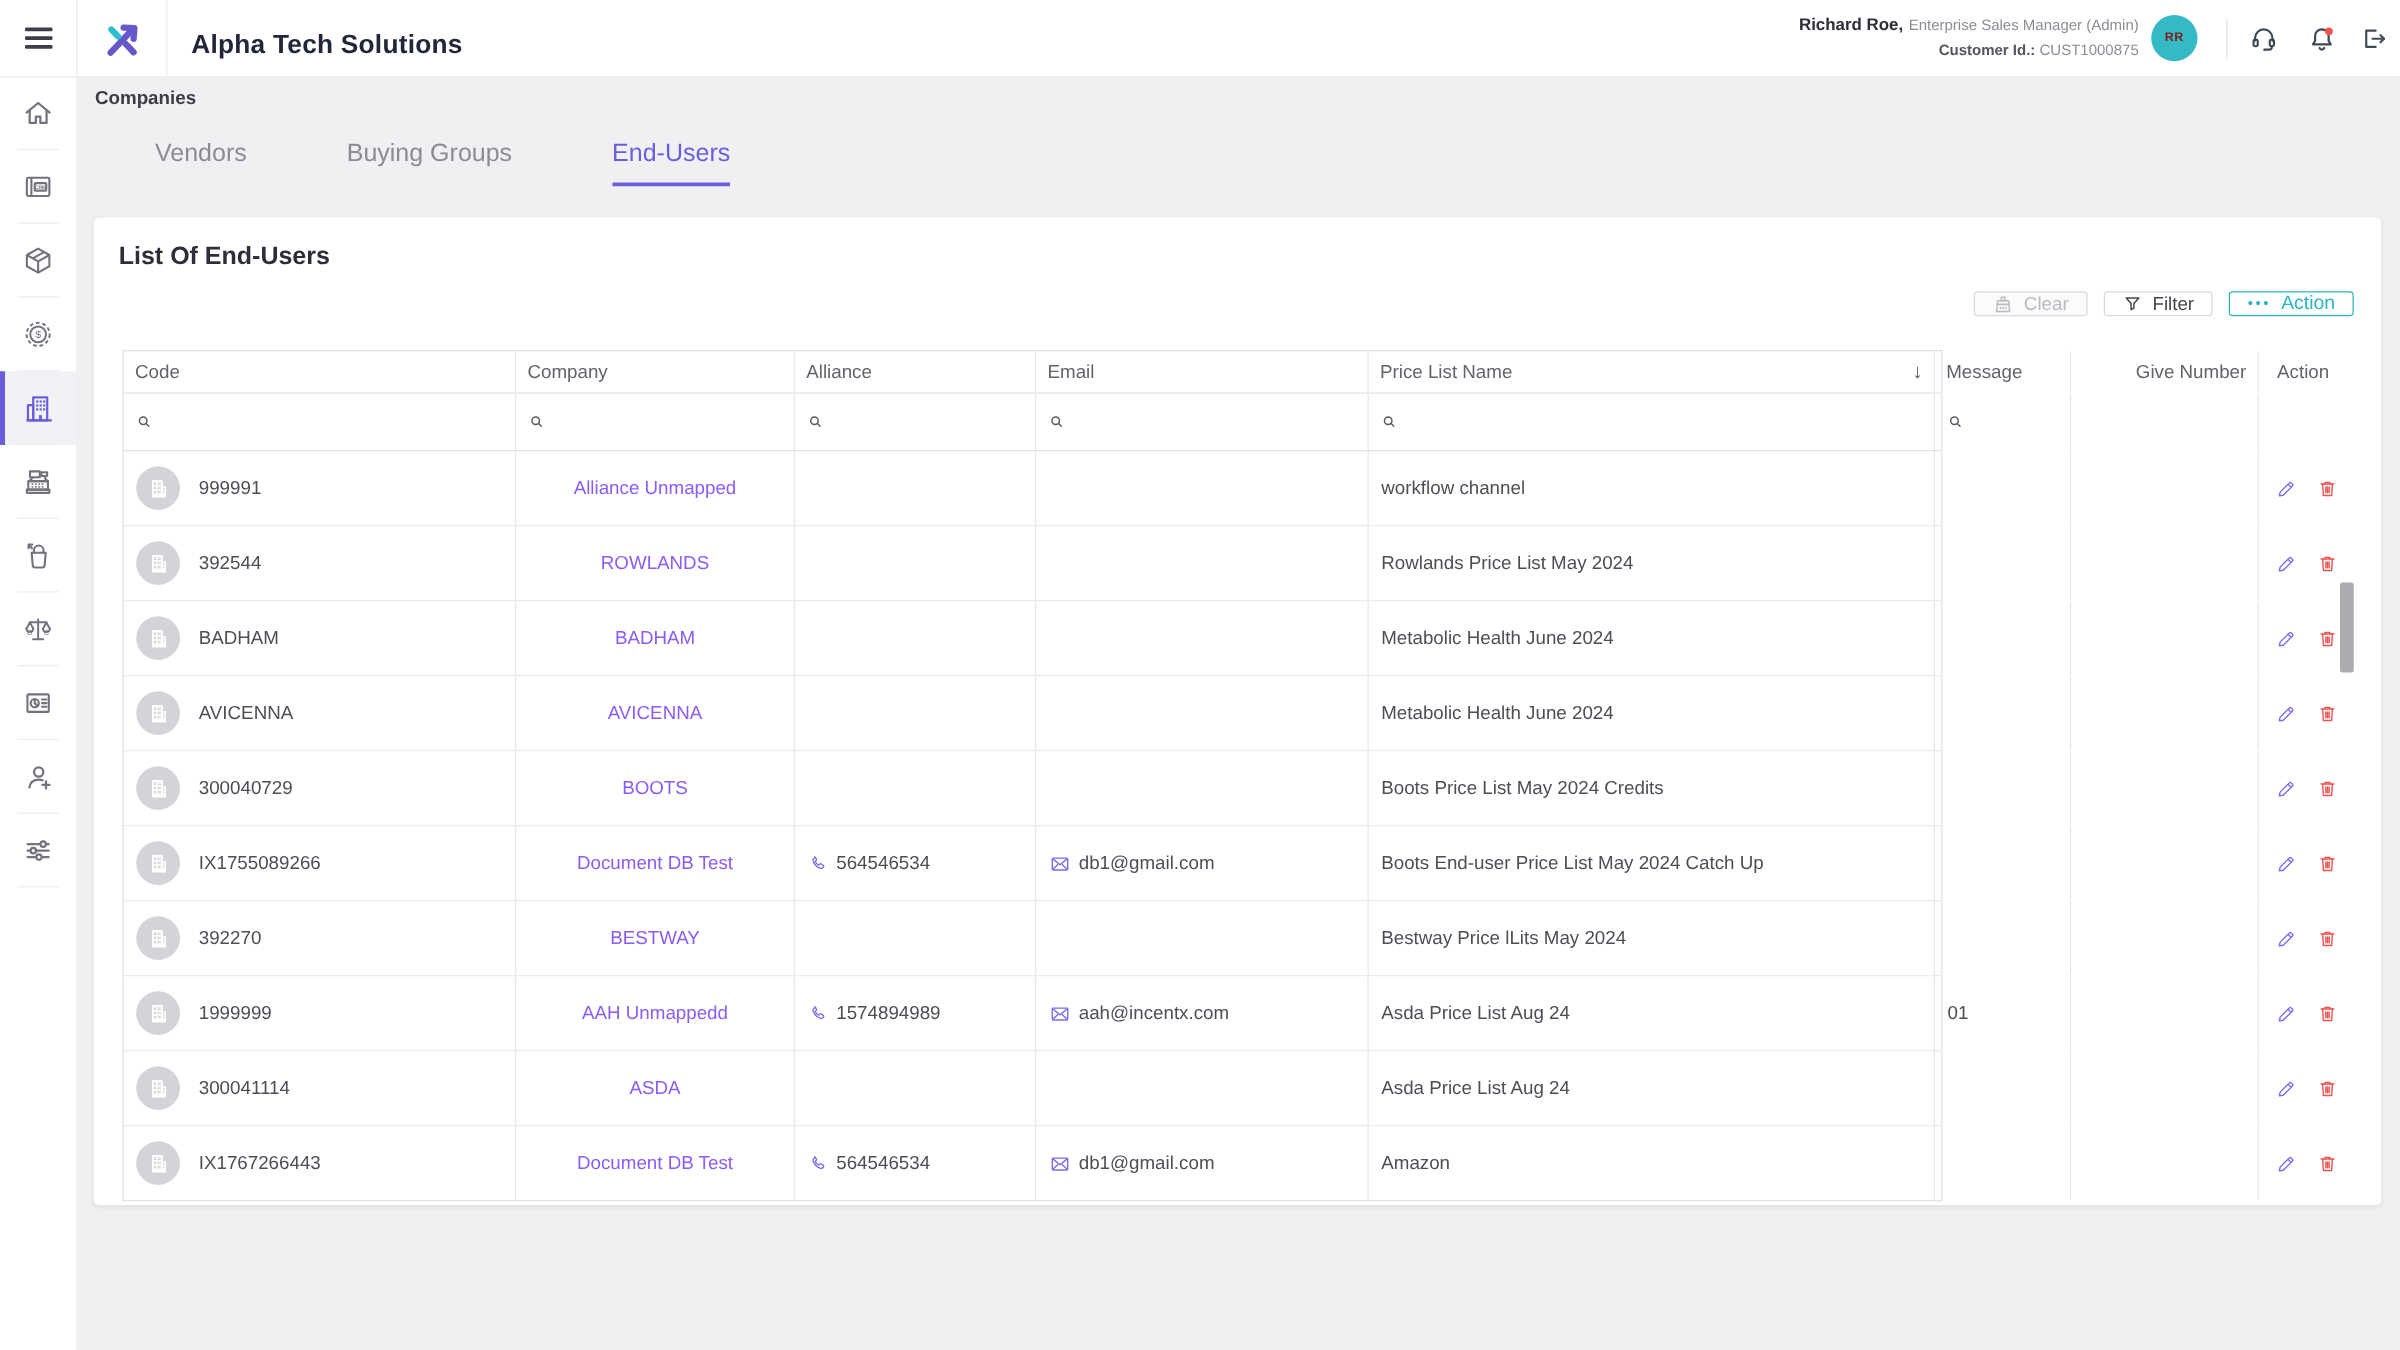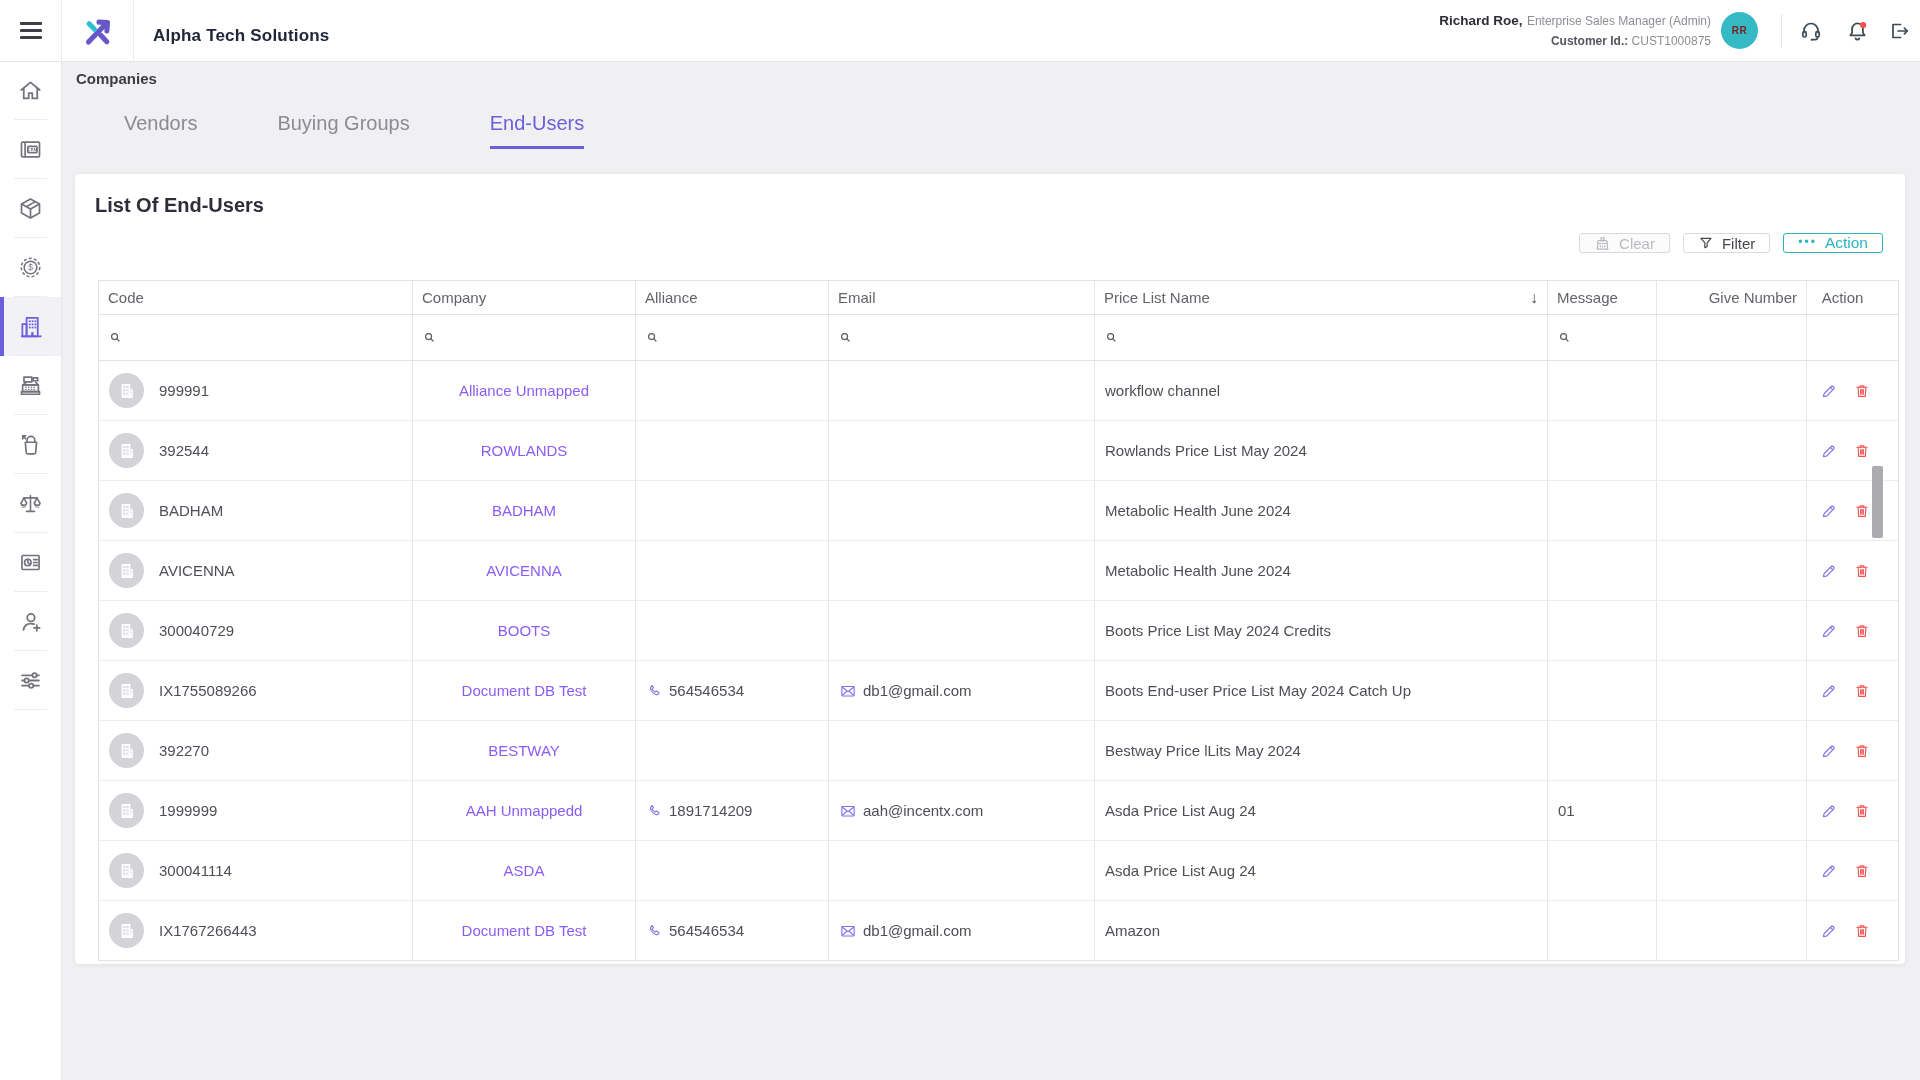--- a/index.html
+++ b/index.html
@@ -5,21 +5,21 @@
   html,body{margin:0;padding:0;}
   body{font-family:"Liberation Sans",sans-serif;background:#e9e9ec;}
   .stage{position:relative;width:1920px;height:1080px;background:#f0f0f2;overflow:hidden;}
 
   
   .topbar{position:absolute;left:0;top:0;width:1920px;height:61px;background:#fff;border-bottom:1px solid #e7e7ea;z-index:5;}
   .hamburger{position:absolute;left:0;top:0;width:61px;height:61px;display:flex;align-items:center;justify-content:center;cursor:pointer;}
   .hamburger .bars{width:22px;}
   .hamburger .bars div{height:2.4px;background:#3e3e48;margin:4.6px 0;border-radius:1px;}
   .logobox{position:absolute;left:61px;top:0;width:71px;height:61px;border-left:1px solid #ececef;border-right:1px solid #ececef;display:flex;align-items:center;justify-content:center;}
-  .app-title{position:absolute;left:153px;top:0;height:71px;display:flex;align-items:center;font-size:17px;font-weight:bold;color:#23263a;letter-spacing:.2px;}
+  .app-title{position:absolute;left:153px;top:0;height:71px;display:flex;align-items:center;font-size:21px;font-weight:bold;color:#23263a;letter-spacing:.2px;}
   .userblock{position:absolute;right:209px;top:10px;text-align:right;line-height:20px;}
   .userblock .l1 b{font-size:13.5px;color:#2d2d38;}
   .userblock .l1 span{font-size:12px;color:#8d8d96;}
   .userblock .l2{font-size:12px;color:#8d8d96;}
   .userblock .l2 b{color:#55555f;font-weight:bold;}
   .avatar{position:absolute;right:162px;top:12px;width:37px;height:37px;border-radius:50%;background:#35b9c5;color:#7f1d1d;font-size:10px;font-weight:bold;display:flex;align-items:center;justify-content:center;letter-spacing:.5px;}
   .tb-divider{position:absolute;right:138px;top:14px;width:1px;height:33px;background:#e3e3e7;}
   .tb-icon{position:absolute;top:18px;width:26px;height:26px;display:flex;align-items:center;justify-content:center;cursor:pointer;}
   .tb-icon.headset{right:96px;}
   .tb-icon.bell{right:50px;}
@@ -44,21 +44,21 @@
   .card{position:absolute;left:75px;top:174px;width:1830px;height:790px;background:#fff;border-radius:4px;box-shadow:0 1px 4px rgba(40,40,60,.08);}
   .card-title{position:absolute;left:20px;top:20px;font-size:20px;font-weight:bold;color:#2e2e3a;}
   .btn-row{position:absolute;right:22px;top:59px;display:flex;gap:13px;}
   .btn{height:20px;border-radius:3px;display:flex;align-items:center;gap:8px;padding:0 14px;font-size:15px;background:#fff;border:1px solid #d9d9de;cursor:pointer;box-sizing:border-box;}
   .btn.disabled{color:#b9b9c0;background:#fbfbfc;cursor:default;}
   .btn.filter{color:#45454f;justify-content:flex-end;}
   .btn.action{border:1.5px solid #2ab5c3;color:#2ab5c3;font-size:15.5px;}
   .btn .dots{letter-spacing:2px;font-size:12px;line-height:1;position:relative;top:-1px;}
 
   
-  .tbl{position:absolute;left:23px;top:106px;width:1801px;border:1px solid #e2e2e6;box-sizing:border-box;}
+  .tbl{position:absolute;left:23px;top:106px;width:1456px;border:1px solid #e2e2e6;box-sizing:border-box;}
   .trow{display:grid;grid-template-columns:314px 223px 193px 266px 453px 109px 150px 71px;}
   .hrow{height:33px;border-bottom:1px solid #e2e2e6;}
   .hcell{display:flex;align-items:center;padding:0 9px;font-size:15px;color:#63636c;border-right:1px solid #e6e6ea;overflow:hidden;white-space:nowrap;cursor:pointer;}
   .hcell:last-child{border-right:none;}
   .hcell.right{justify-content:flex-end;}
   .hcell.center{justify-content:center;}
   .hcell .sort{margin-left:auto;font-size:16px;color:#55555e;}
   .srow{height:45px;border-bottom:1px solid #e2e2e6;}
   .scell{display:flex;align-items:center;padding:0 9px;border-right:1px solid #e6e6ea;cursor:text;}
   .scell:last-child{border-right:none;}
@@ -828,21 +828,21 @@
     </div>
     <div class="dcell link">
               <span>AAH Unmappedd</span>
             </div>
     <div class="dcell cell-contact">
       <span class="ico">
         <svg width="17" height="17" viewBox="0 0 24 24" fill="none" stroke="#7a6ee6" stroke-width="1.5" stroke-linejoin="round">
           <path d="M8.1 4.9l2 2.7c.3.4.2.9-.1 1.2L8.7 10.1c.8 1.8 2.3 3.3 4.1 4.1l1.3-1.3c.3-.3.8-.4 1.2-.1l2.7 2c.5.4.5 1.1.1 1.5l-1.2 1.2c-.5.5-1.2.7-1.9.5-4.1-1.3-7.4-4.6-8.7-8.7-.2-.7 0-1.4.5-1.9l1.2-1.2c.4-.4 1.1-.3 1.5.1z"></path>
         </svg>
       </span>
-      <span>1891714209</span>
+      <span>1574894989</span>
     </div>
     <div class="dcell cell-email">
       <span class="ico">
         <svg width="18" height="18" viewBox="0 0 24 24" fill="none" stroke="#7a6ee6" stroke-width="1.5" stroke-linejoin="round">
           <rect x="3.8" y="6" width="16.4" height="12.6" rx="0.8"></rect>
           <path d="M4.4 6.8 12 13l7.6-6.2"></path>
                   <path d="M4.4 17.8 10 12.6M19.6 17.8 14 12.6"></path>
         </svg>
       </span>
       <span>aah@incentx.com</span>

